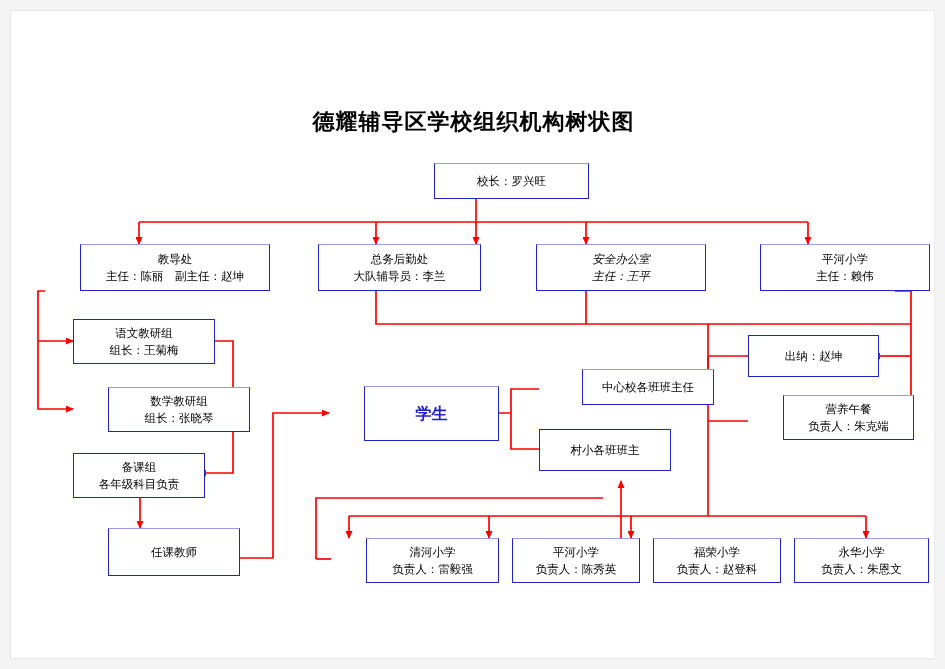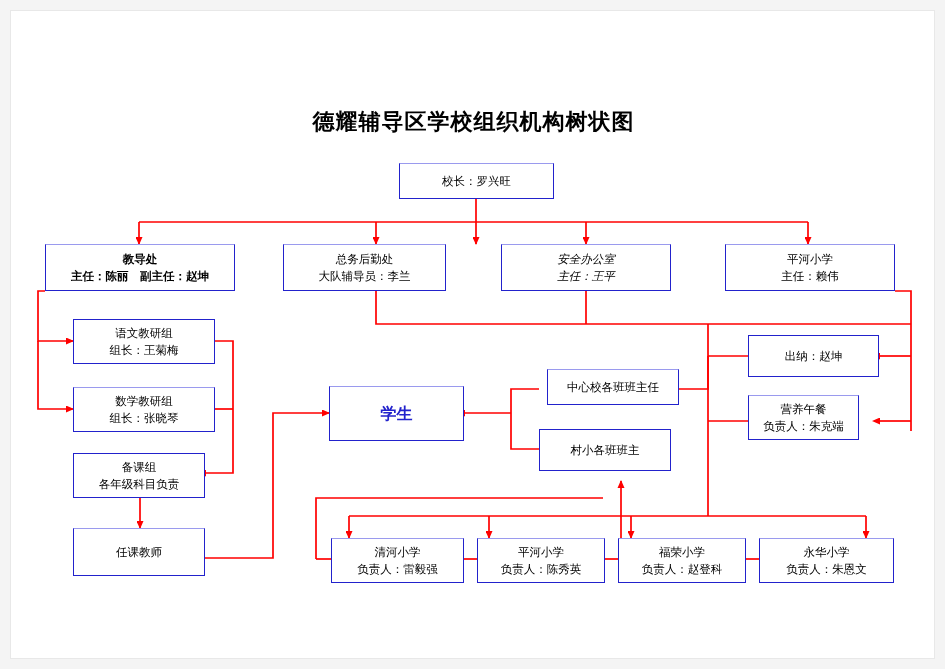--- a/index.html
+++ b/index.html
@@ -47,21 +47,21 @@
     align-items: center;
     justify-content: center;
     text-align: center;
     color: #000000;
     font-size: 11.5px;
     line-height: 1.45;
     z-index: 5;
   }
   .node .ln { display: block; white-space: nowrap; }
   .node.blue-text { color: #2222cc; font-size: 16px; font-weight: bold; }
-  .node.top-soft { border-top-color: #9a9aee; }
+  .node.top-soft { border-top-color: #9a9aee; margin-left: 35px; }
 </style>
 </head>
 <body>
 
 <div id="page">
   <div id="canvas">
 
     <div class="title">德耀辅导区学校组织机构树状图</div>
 
     <svg id="svg-layer" viewBox="0 0 925 649" xmlns="http://www.w3.org/2000/svg">
@@ -137,21 +137,21 @@
         <path d="M453,548 L466,548"></path>
         <path d="M594,548 L607,548"></path>
         <path d="M735,548 L748,548"></path>
       </g>
     </svg>
 
     <div class="node top-soft" style="left:388px; top:152px; width:155px; height:36px;">
       <span class="ln">校长：罗兴旺</span>
     </div>
 
-    <div class="node top-soft" style="left:34px; top:233px; width:190px; height:47px;font-weight:bold;">
+    <div class="node top-soft" style="left:34px; top:233px; width:190px; height:47px;">
       <span class="ln">教导处</span>
       <span class="ln">主任：陈丽　副主任：赵坤</span>
     </div>
 
     <div class="node top-soft" style="left:272px; top:233px; width:163px; height:47px;">
       <span class="ln">总务后勤处</span>
       <span class="ln">大队辅导员：李兰</span>
     </div>
 
     <div class="node top-soft" style="left:490px; top:233px; width:170px; height:47px;font-style:italic;">
@@ -192,21 +192,21 @@
     </div>
 
     <div class="node" style="left:528px; top:418px; width:132px; height:42px;">
       <span class="ln">村小各班班主</span>
     </div>
 
     <div class="node" style="left:737px; top:324px; width:131px; height:42px;">
       <span class="ln">出纳：赵坤</span>
     </div>
 
-    <div class="node top-soft" style="left:737px; top:384px; width:111px; height:45px;">
+    <div class="node top-soft" style="left:737px; top:384px; width:131px; height:45px;">
       <span class="ln">营养午餐</span>
       <span class="ln">负责人：朱克端</span>
     </div>
 
     <div class="node top-soft" style="left:320px; top:527px; width:133px; height:45px;">
       <span class="ln">清河小学</span>
       <span class="ln">负责人：雷毅强</span>
     </div>
 
     <div class="node top-soft" style="left:466px; top:527px; width:128px; height:45px;">

